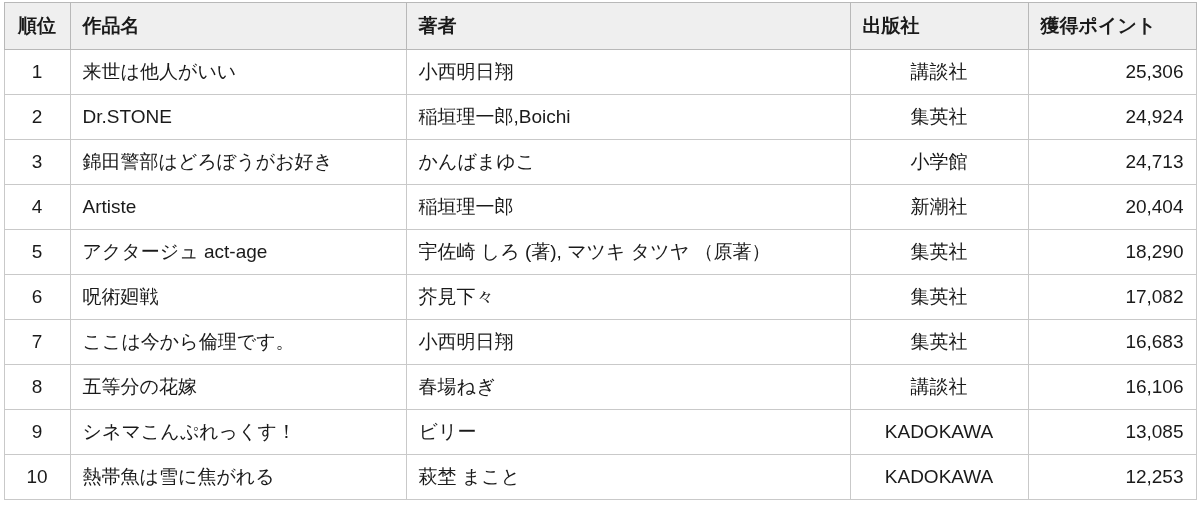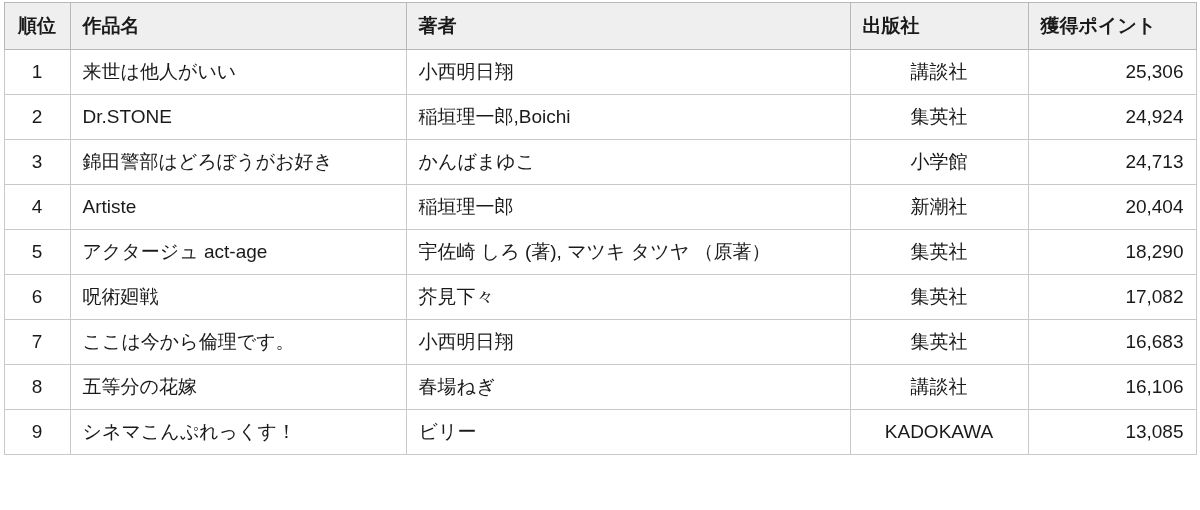--- a/index.html
+++ b/index.html
@@ -144,15 +144,22 @@
         <td class="col-pub">講談社</td>
         <td class="col-points">16,106</td>
       </tr>
       <tr>
         <td class="col-rank">9</td>
         <td class="col-title">シネマこんぷれっくす！</td>
         <td class="col-author">ビリー</td>
         <td class="col-pub">KADOKAWA</td>
         <td class="col-points">13,085</td>
       </tr>
+      <tr>
+        <td class="col-rank">10</td>
+        <td class="col-title">熱帯魚は雪に焦がれる</td>
+        <td class="col-author">萩埜 まこと</td>
+        <td class="col-pub">KADOKAWA</td>
+        <td class="col-points">12,253</td>
+      </tr>
     </tbody>
   </table>
 </div>
 
 </body></html>

